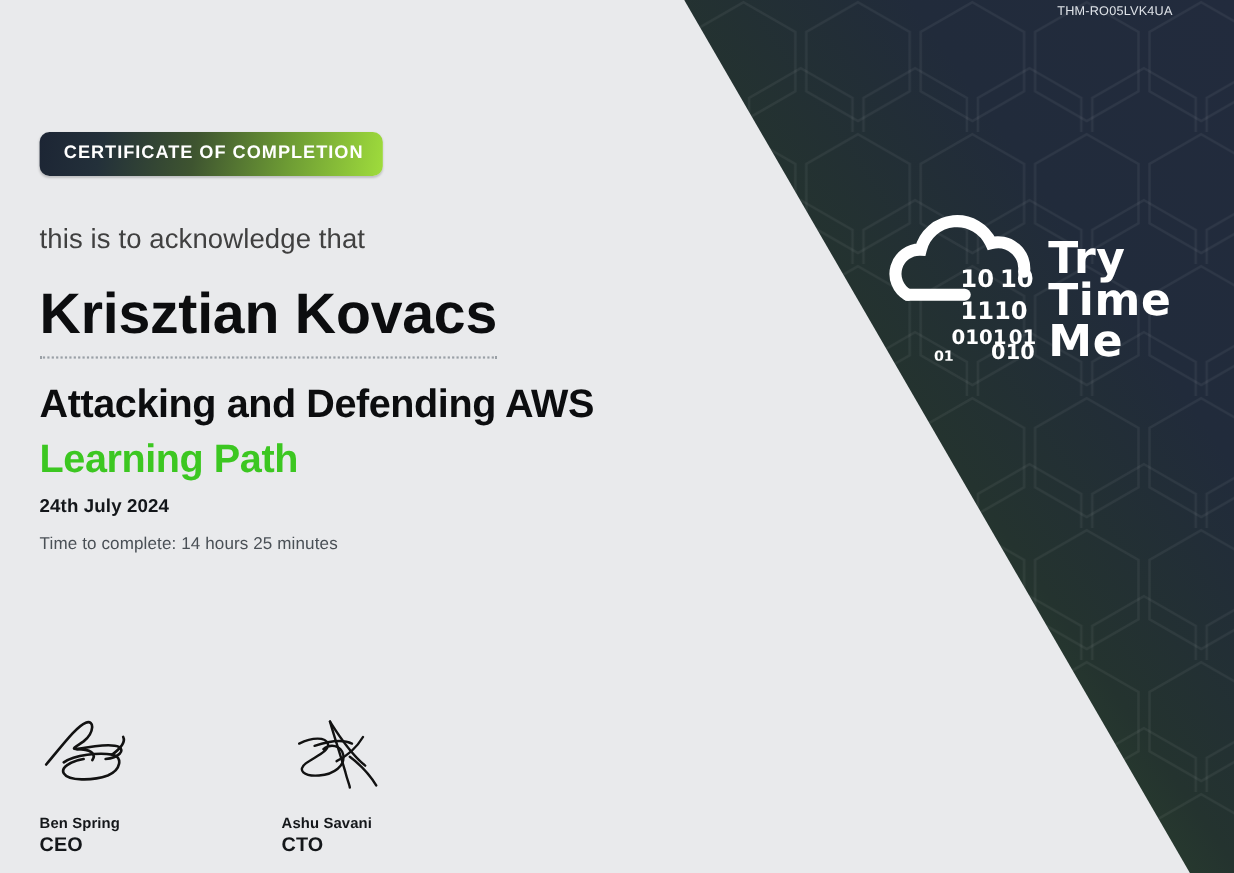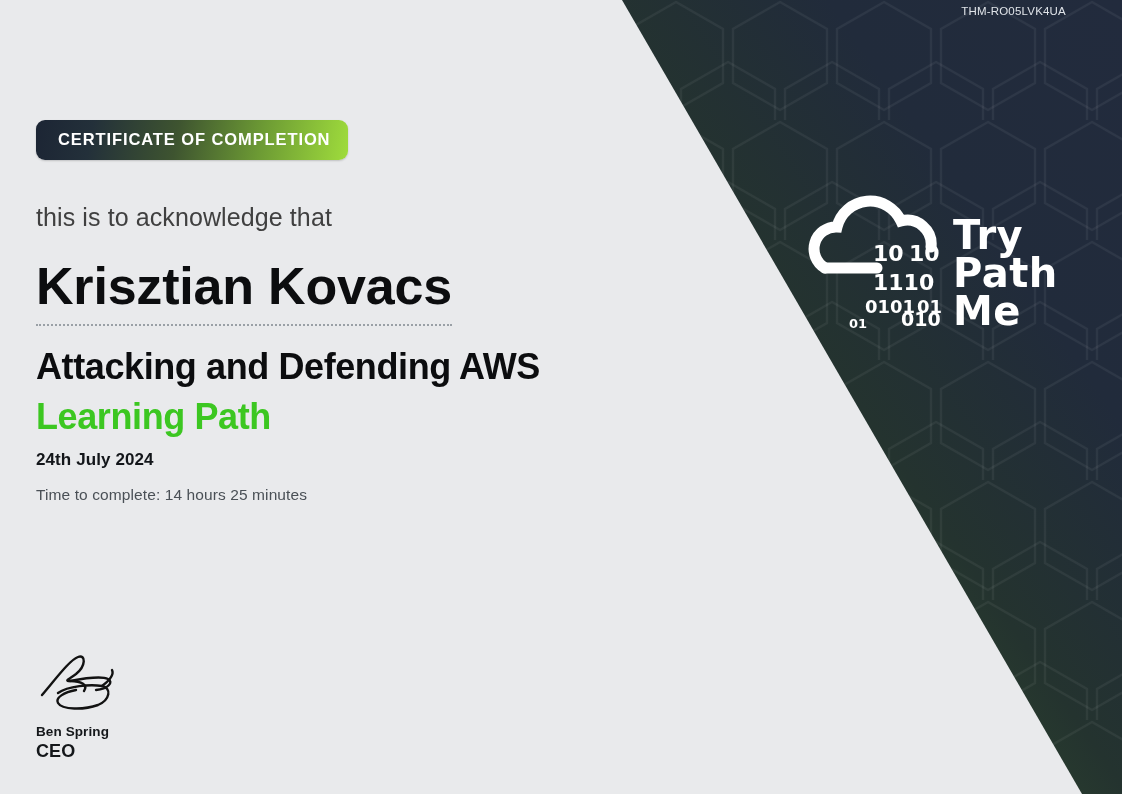--- a/index.html
+++ b/index.html
@@ -159,21 +159,21 @@
     width: 140px;
   }
   .signature-mark {
     height: 72px;
   }
   .signer-name {
     font-size: 13.5px;
     font-weight: 700;
     color: #14171a;
     letter-spacing: 0.1px;
-    margin-top: 0;
+    margin-top: 16px;
   }
   .signer-title {
     font-size: 18px;
     font-weight: 700;
     color: #14171a;
     letter-spacing: 0.1px;
     margin-top: 2px;
   }
 </style>
 </head>
@@ -218,21 +218,21 @@
       <text x="68" y="102" font-size="22">1110</text>
       <text x="60" y="125" font-size="18">0101</text>
       <text x="112" y="125" font-size="18">01</text>
       <text x="44" y="140" font-size="13">01</text>
       <text x="96" y="138" font-size="19">010</text>
       <text x="72" y="152" font-size="13">01</text>
     </g>
   </svg>
   <div id="logo-wordmark">
     <span>Try</span>
-    <span>Path</span>
+    <span>Time</span>
     <span>Me</span>
   </div>
 </div>
 
 <div id="content">
 
   <div id="badge">CERTIFICATE OF COMPLETION</div>
 
   <div id="ack-line">this is to acknowledge that</div>
 
@@ -255,14 +255,28 @@
         <path d="M6 47 C22 28 34 12 42 9 C50 6 50 18 40 26 C33 31 28 33 34 33 C46 33 52 37 48 43"></path>
         <path d="M34 33 C50 30 66 28 72 31 C78 34 72 41 60 42"></path>
         <path d="M22 45 C32 38 54 36 66 38 C76 40 74 52 62 57 C48 62 26 62 22 55 C19 50 28 44 40 42"></path>
         <path d="M66 38 C74 32 78 26 76 22"></path>
       </g>
     </svg>
     <div class="signer-name">Ben Spring</div>
     <div class="signer-title">CEO</div>
   </div>
 
+  <div class="signature-block">
+    <svg class="signature-mark" width="110" height="72" viewBox="0 0 110 72" aria-hidden="true">
+      <g fill="none" stroke="#121212" stroke-width="2.2" stroke-linecap="round" stroke-linejoin="round">
+        <path d="M16 28 C28 22 40 22 42 28 C44 35 30 40 22 46 C14 52 20 58 34 57 C48 56 58 48 56 38 C54 29 44 28 38 33"></path>
+        <path d="M44 8 C48 22 54 40 58 54 C60 62 62 66 62 68"></path>
+        <path d="M30 30 C42 26 56 24 64 28"></path>
+        <path d="M44 8 C54 24 66 40 76 48"></path>
+        <path d="M50 44 C58 40 68 32 74 22"></path>
+        <path d="M62 40 C70 46 80 56 86 66"></path>
+      </g>
+    </svg>
+    <div class="signer-name">Ashu Savani</div>
+    <div class="signer-title">CTO</div>
+  </div>
 
 </div>
 
 </body></html>

